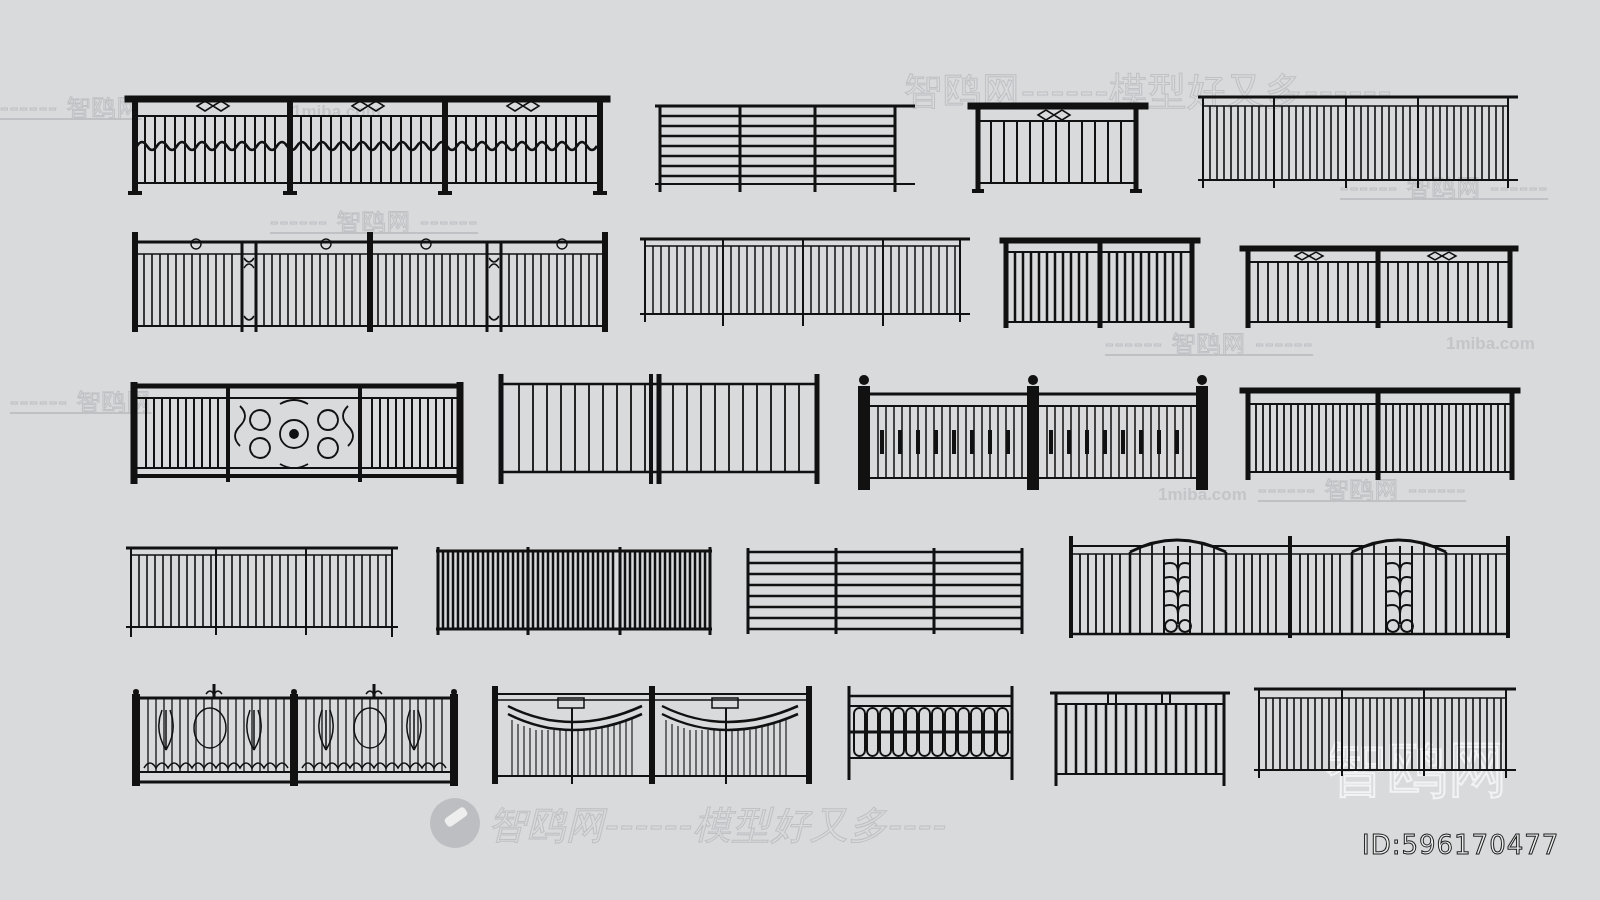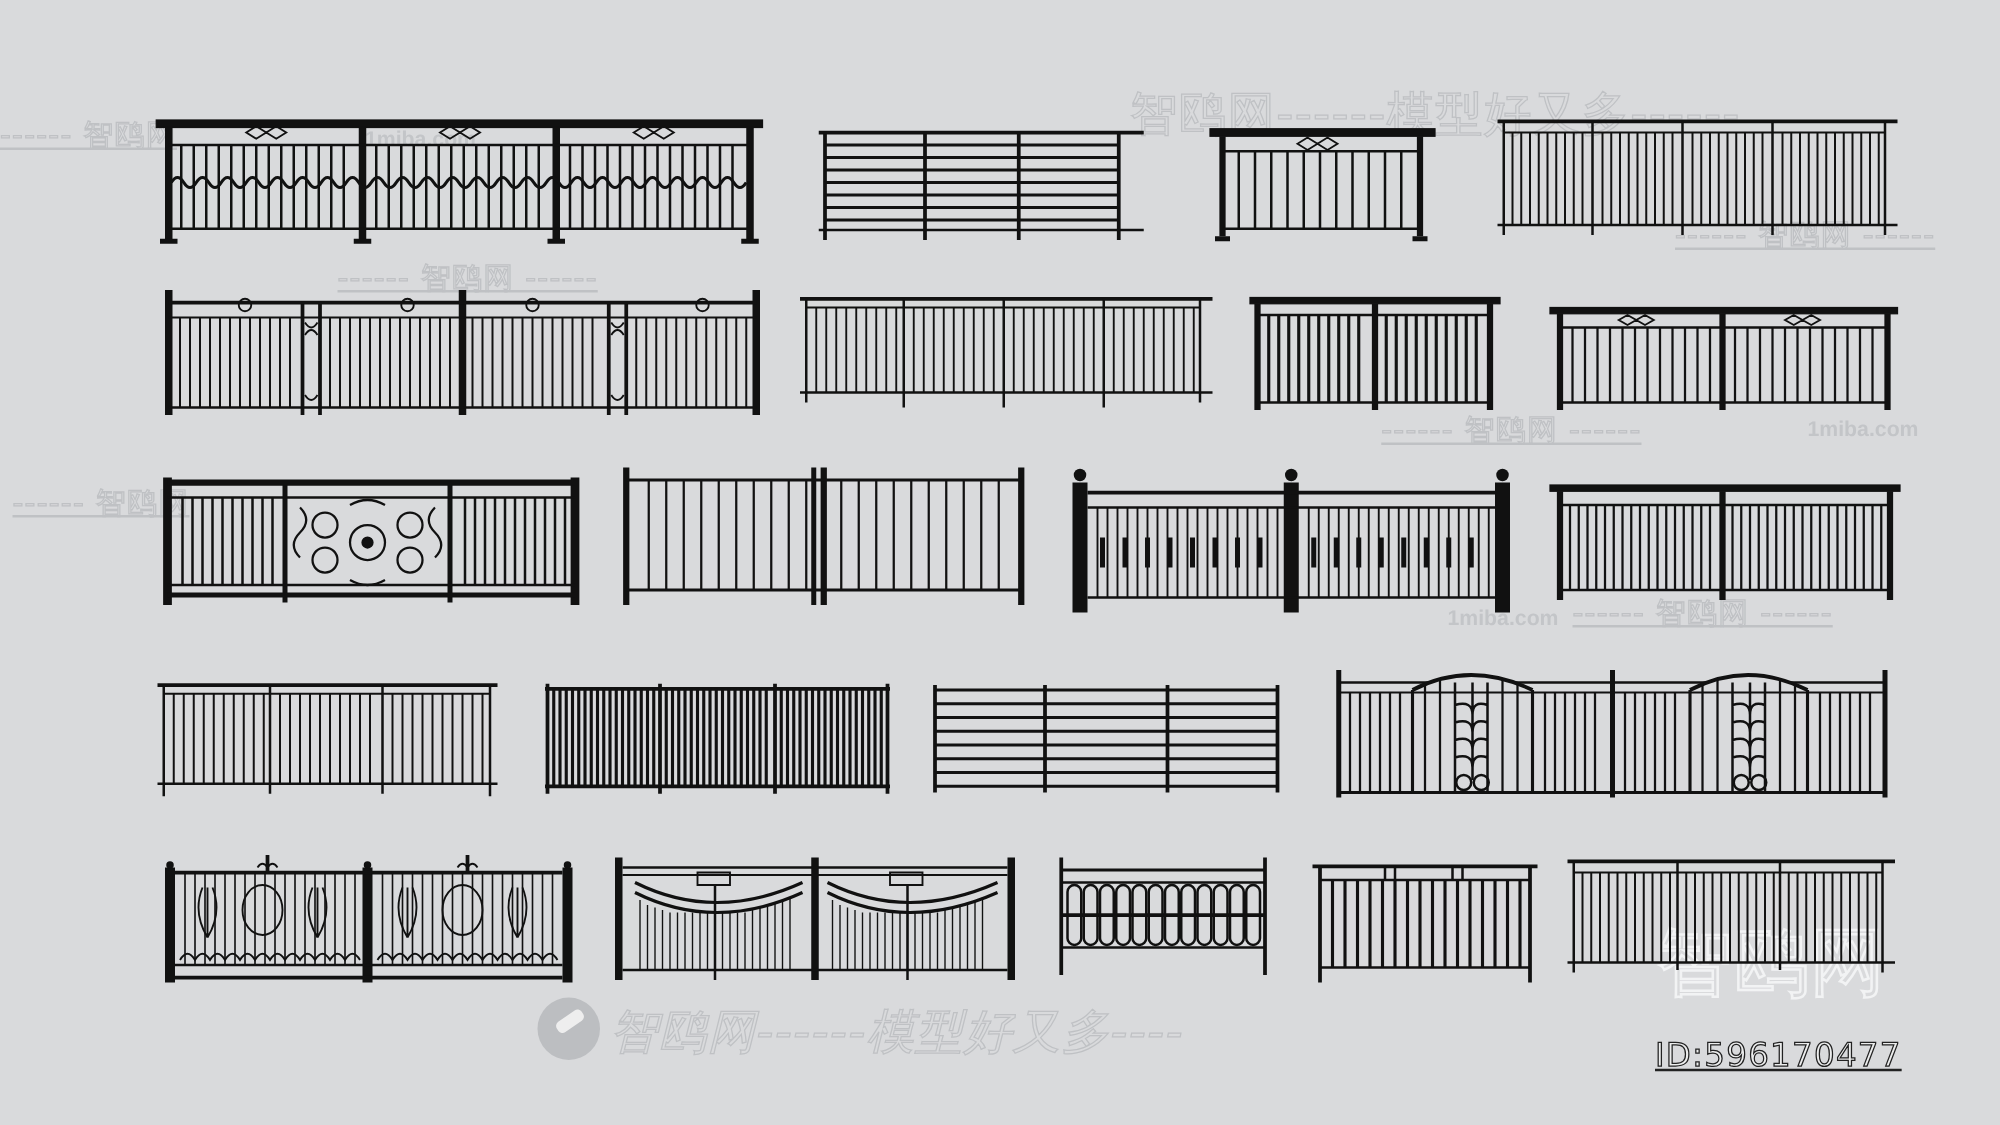--- a/index.html
+++ b/index.html
@@ -3,21 +3,21 @@
 <meta charset="utf-8">
 <style>
   html, body { margin:0; padding:0; }
   body { width:1600px; height:900px; background:#d9dadc; position:relative; overflow:hidden; font-family:"DejaVu Sans", sans-serif; }
   .rail { position:absolute; }
   .rail svg { display:block; width:100%; height:100%; overflow:visible; }
   .wm { position:absolute; color:transparent; -webkit-text-stroke:1px #bfc1c4; font-size:38px; white-space:nowrap; letter-spacing:1px; }
   .wm.small { font-size:24px;text-decoration:underline; }
   .wm.big { font-size:60px; -webkit-text-stroke:2px #f2f3f4; }
   .wm-url { position:absolute; color:#c3c5c8; font-size:17px; font-weight:bold; font-family:"Liberation Sans", sans-serif; }
-  .id-label { position:absolute; left:1324px; top:830px; font-size:26px; color:#eceded; -webkit-text-stroke:1px #222; font-family:"DejaVu Sans", sans-serif; letter-spacing:1px;text-decoration:underline; }
+  .id-label { position:absolute; left:1362px; top:830px; font-size:26px; color:#eceded; -webkit-text-stroke:1px #222; font-family:"DejaVu Sans", sans-serif; letter-spacing:1px; }
   .logo { position:absolute; left:430px; top:798px; width:50px; height:50px; border-radius:50%; background:#bcbec1; }
   .logo::after { content:""; position:absolute; left:14px; top:14px; width:24px; height:10px; background:#eeeeee; transform:rotate(-35deg); border-radius:4px; }
 </style>
 </head>
 <body>
 
 <div class="wm" style="left:904px;top:34px;margin-top:32px;">智鸥网------模型好又多------</div>
 <div class="wm small" style="left:0;top:92px;">------ 智鸥网</div>
 <div class="wm-url" style="left:292px;top:102px;">1miba.com</div>
 <div class="wm small" style="left:1340px;top:172px;">------ 智鸥网 ------</div>

